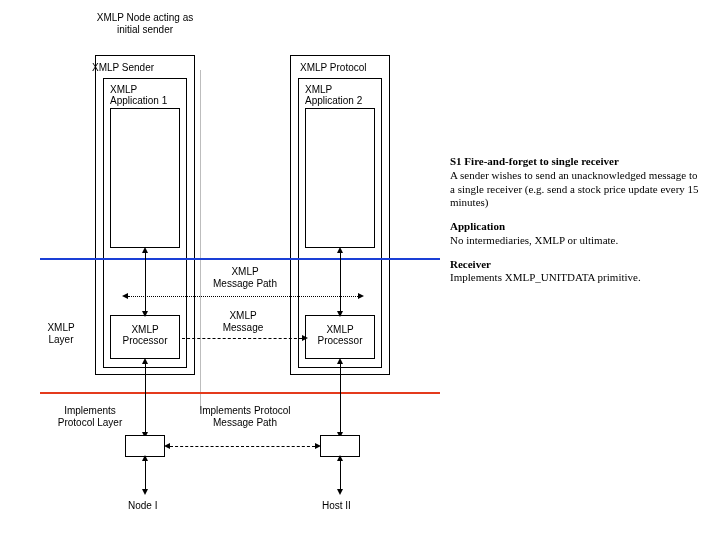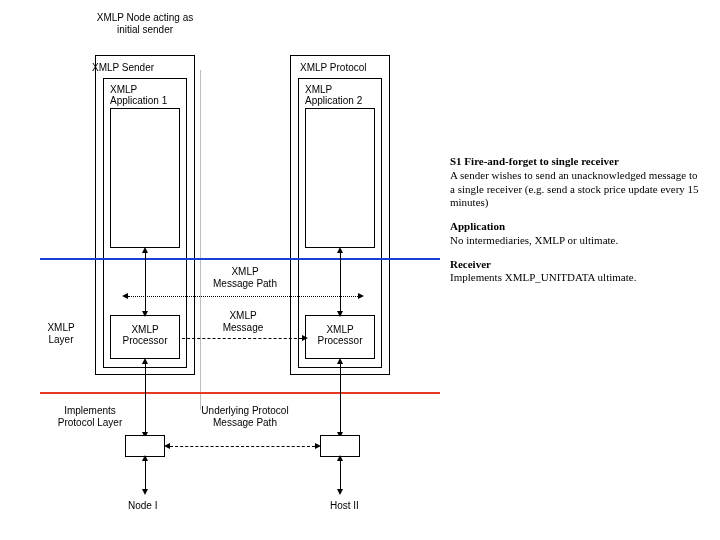--- a/index.html
+++ b/index.html
@@ -202,35 +202,35 @@
   <div class="side-label" style="left:36px; top:322px; width:50px; white-space:pre-line">XMLP
 Layer</div>
 
   <div class="red-line" style="left:40px; top:392px; width:400px;"></div>
 
   <div class="arrow-v" style="left:145px; top:363px; height:70px;"></div>
   <div class="arrow-v" style="left:340px; top:363px; height:70px;"></div>
 
   <div class="side-label" style="left:50px; top:405px; width:80px; white-space:pre-line">Implements
 Protocol Layer</div>
-  <div class="mid-label" style="left:195px; top:405px; width:100px; white-space:pre-line">Underlying Protocol
+  <div class="mid-label" style="left:195px; top:405px; width:100px; white-space:pre-line">Implements Protocol
 Message Path</div>
 
   <div class="small-box" style="left:125px; top:435px; width:40px; height:22px;"></div>
   <div class="small-box" style="left:320px; top:435px; width:40px; height:22px;"></div>
 
   <div class="dash-h bi" style="left:170px; top:446px; width:145px;"></div>
 
   <div class="arrow-v" style="left:145px; top:460px; height:30px;"></div>
   <div class="arrow-v" style="left:340px; top:460px; height:30px;"></div>
 
   <div class="mid-label" style="left:128px; top:500px;">Node I</div>
-  <div class="mid-label" style="left:330px; top:500px;">Host II</div>
+  <div class="mid-label" style="left:322px; top:500px;">Host II</div>
 </div>
 
 <div class="explain">
   <p><span class="title">S1 Fire-and-forget to single receiver</span><br>
   <span>A sender wishes to send an unacknowledged message to a single receiver (e.g. send a stock price update every 15 minutes)</span></p>
   <p><span class="title">Application</span><br>
   <span>No intermediaries, XMLP or ultimate.</span></p>
   <p><span class="title">Receiver</span><br>
-  <span>Implements XMLP_UNITDATA ultimate.</span></p>
+  <span>Implements XMLP_UNITDATA primitive.</span></p>
 </div>
 
 </body></html>

